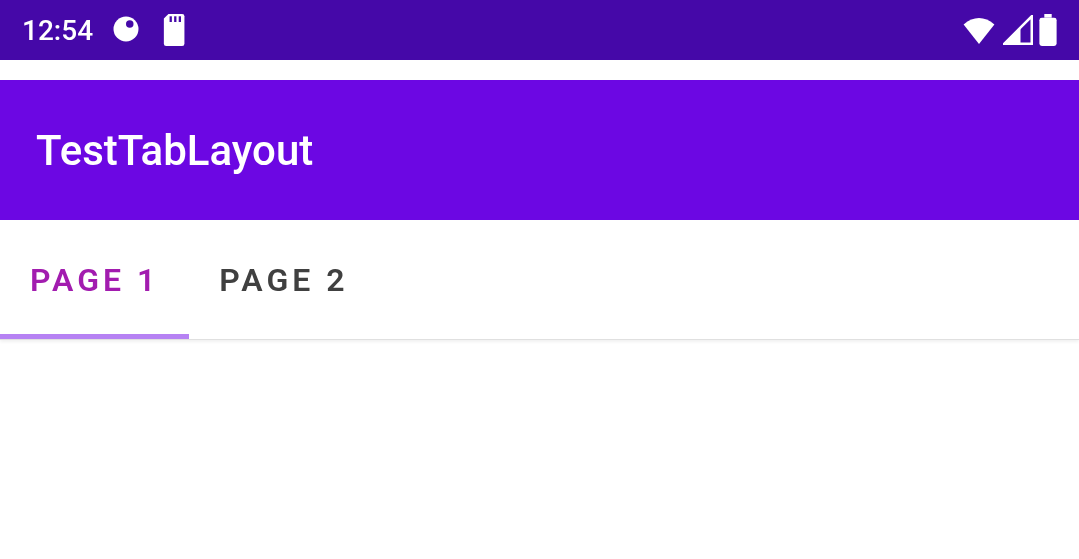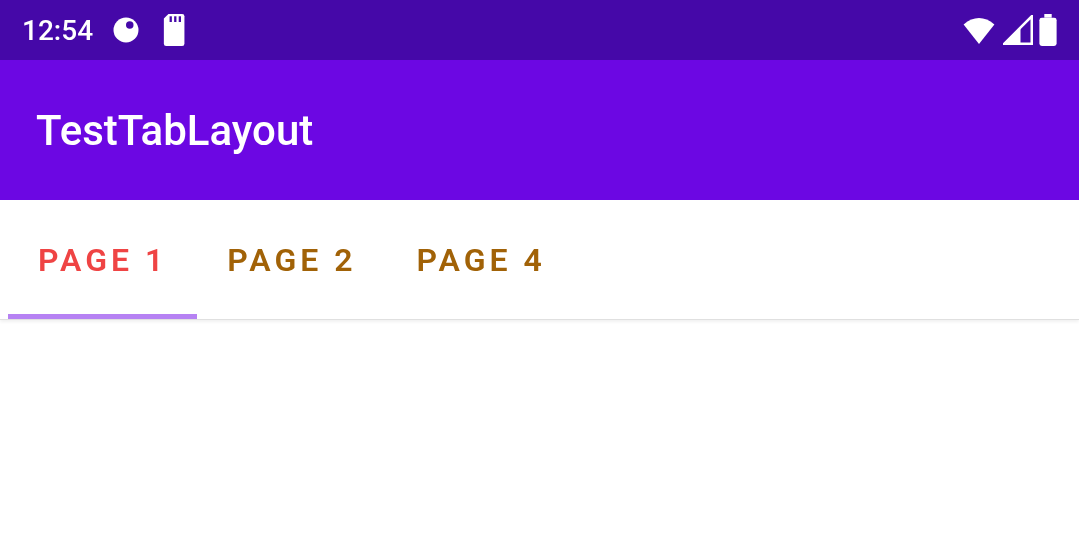--- a/index.html
+++ b/index.html
@@ -18,21 +18,21 @@
       height: 60px;
       background: #4508a8;
       color: #ffffff;
       display: flex;
       align-items: center;
       justify-content: space-between;
       padding: 0 22px;
     }
     .status-left {
       display: flex;
-      align-items: center;
+      align-items: flex-start;
       gap: 18px;
     }
     .status-time {
       font-size: 28px;
       font-weight: 500;
     }
     .status-right {
       display: flex;
       align-items: center;
       gap: 6px;
@@ -41,20 +41,21 @@
       display: inline-flex;
       align-items: center;
       justify-content: center;
     }
     .app-bar {
       height: 140px;
       background: #6c07e3;
       display: flex;
       align-items: center;
       padding: 0 36px;
+      margin-top: 20px;
     }
     .app-title {
       color: #ffffff;
       font-size: 42px;
       font-weight: 500;
     }
     .tab-bar {
       height: 120px;
       background: #ffffff;
       display: flex;
@@ -63,28 +64,27 @@
       box-shadow: 0 2px 3px rgba(0,0,0,0.06);
     }
     .tab {
       display: flex;
       align-items: center;
       justify-content: center;
       padding: 0 30px;
       font-size: 32px;
       font-weight: 600;
       letter-spacing: 4px;
-      color: #a16207;
+      color: #404040;
       cursor: pointer;
       position: relative;
       text-transform: uppercase;
     }
     .tab.active {
-      color: #ef4444;
-      margin-left: 8px;
+      color: #a21caf;
     }
     .tab.active::after {
       content: "";
       position: absolute;
       left: 0;
       right: 0;
       bottom: 0;
       height: 5px;
       background: #b682f3;
     }
@@ -139,18 +139,15 @@
   <span class="app-title">TestTabLayout</span>
 </div>
 
 <div class="tab-bar">
   <div class="tab active">
     <span>PAGE 1</span>
   </div>
   <div class="tab">
     <span>PAGE 2</span>
   </div>
-  <div class="tab">
-    <span>PAGE 4</span>
-  </div>
 </div>
 
 <div class="content"></div>
 
 </body></html>

